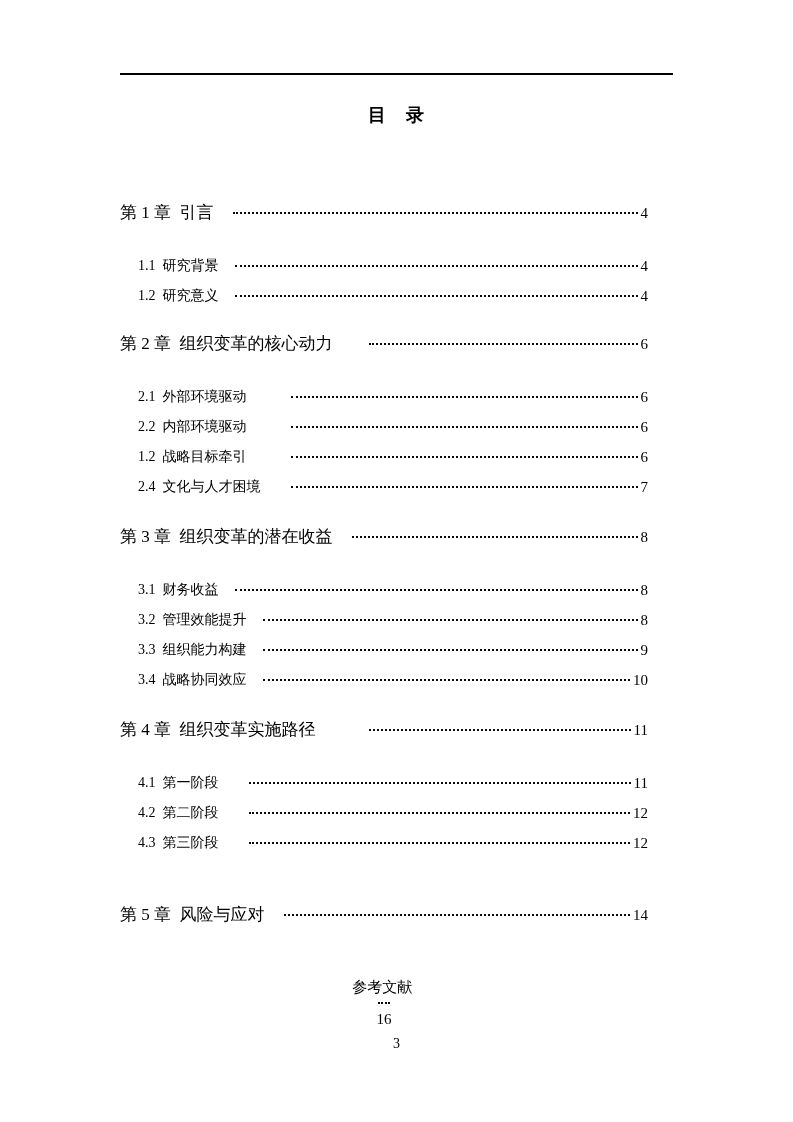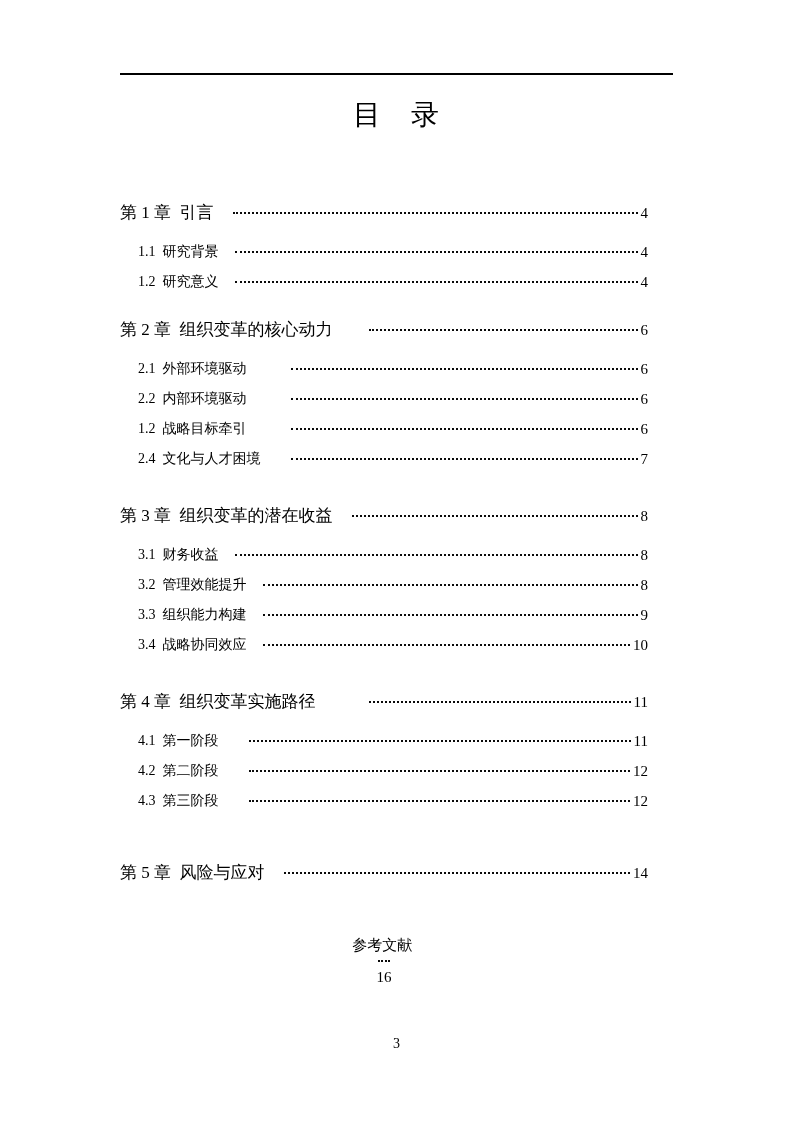--- a/index.html
+++ b/index.html
@@ -22,22 +22,22 @@
     top: 73px;
     width: 553px;
     border-top: 2px solid #000000;
   }
   .doc-title {
     position: absolute;
     left: 0;
     top: 101px;
     width: 793px;
     text-align: center;
-    font-size: 28px;
-    font-weight: normal;
+    font-size: 18px;
+    font-weight: bold;
     line-height: 28px;
     white-space: pre;
     letter-spacing: 1px;
   }
   .toc {
     position: absolute;
     left: 120px;
     top: 198px;
     width: 528px;
   }
@@ -59,22 +59,22 @@
     margin: 0 3px 0 2px;
   }
   .row .pg {
     flex: 0 0 auto;
     font-size: 15px;
   }
   .row.chapter { font-size: 17px; text-align: center; }
   .row.section { font-size: 14px; padding-left: 18px; }
   .row.ref     { font-size: 15px; flex-direction: column; }
   .row + .row.chapter { margin-top: 18px; }
-  .row.chapter + .row.section { margin-top: 9px; font-family: Liberation Serif, serif; }
-  .row + .row.gap1 { margin-top: 27px; }
+  .row.chapter + .row.section { margin-top: 23px; font-family: Liberation Serif, serif; }
+  .row + .row.gap1 { margin-top: 20px; }
   .row + .row.gap2 { margin-top: 42px; }
   .page-footer {
     position: absolute;
     left: 0;
     top: 1036px;
     width: 793px;
     text-align: center;
     font-size: 14px;
   }
 </style>

